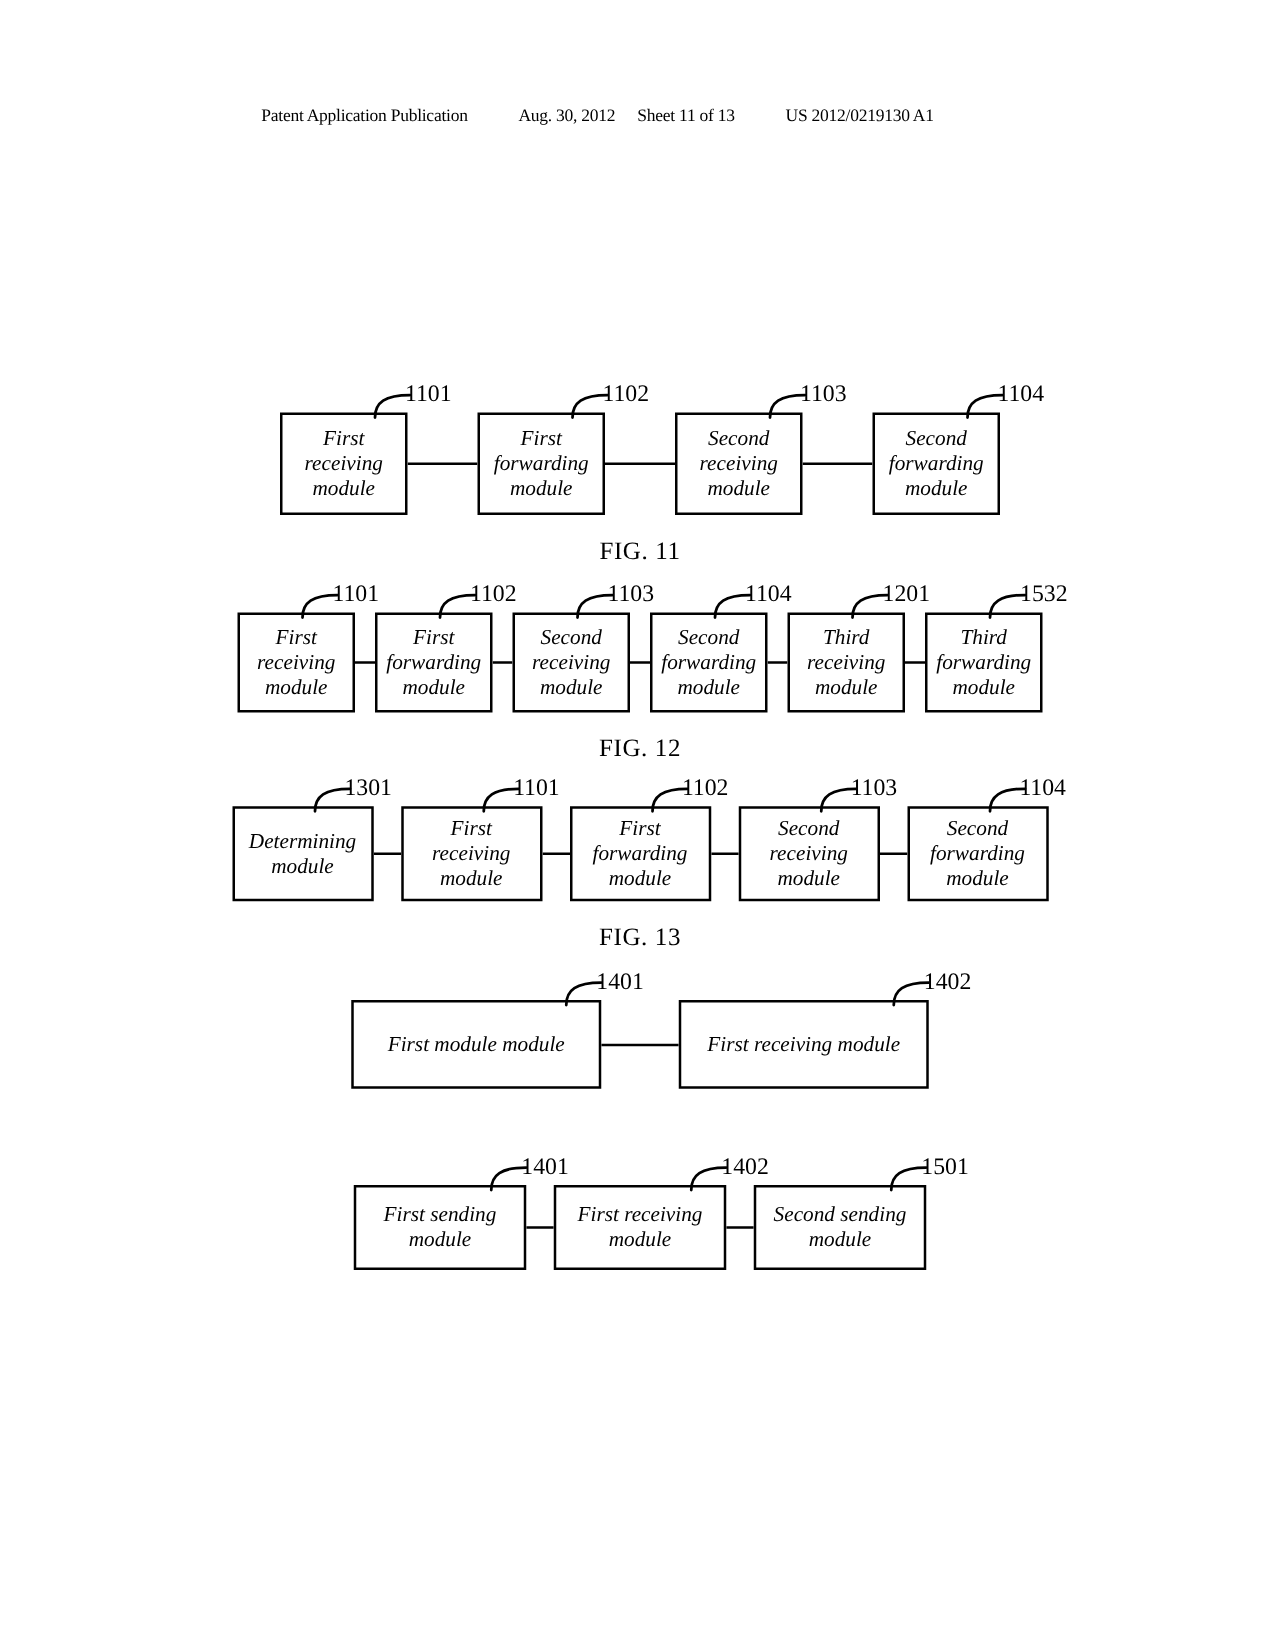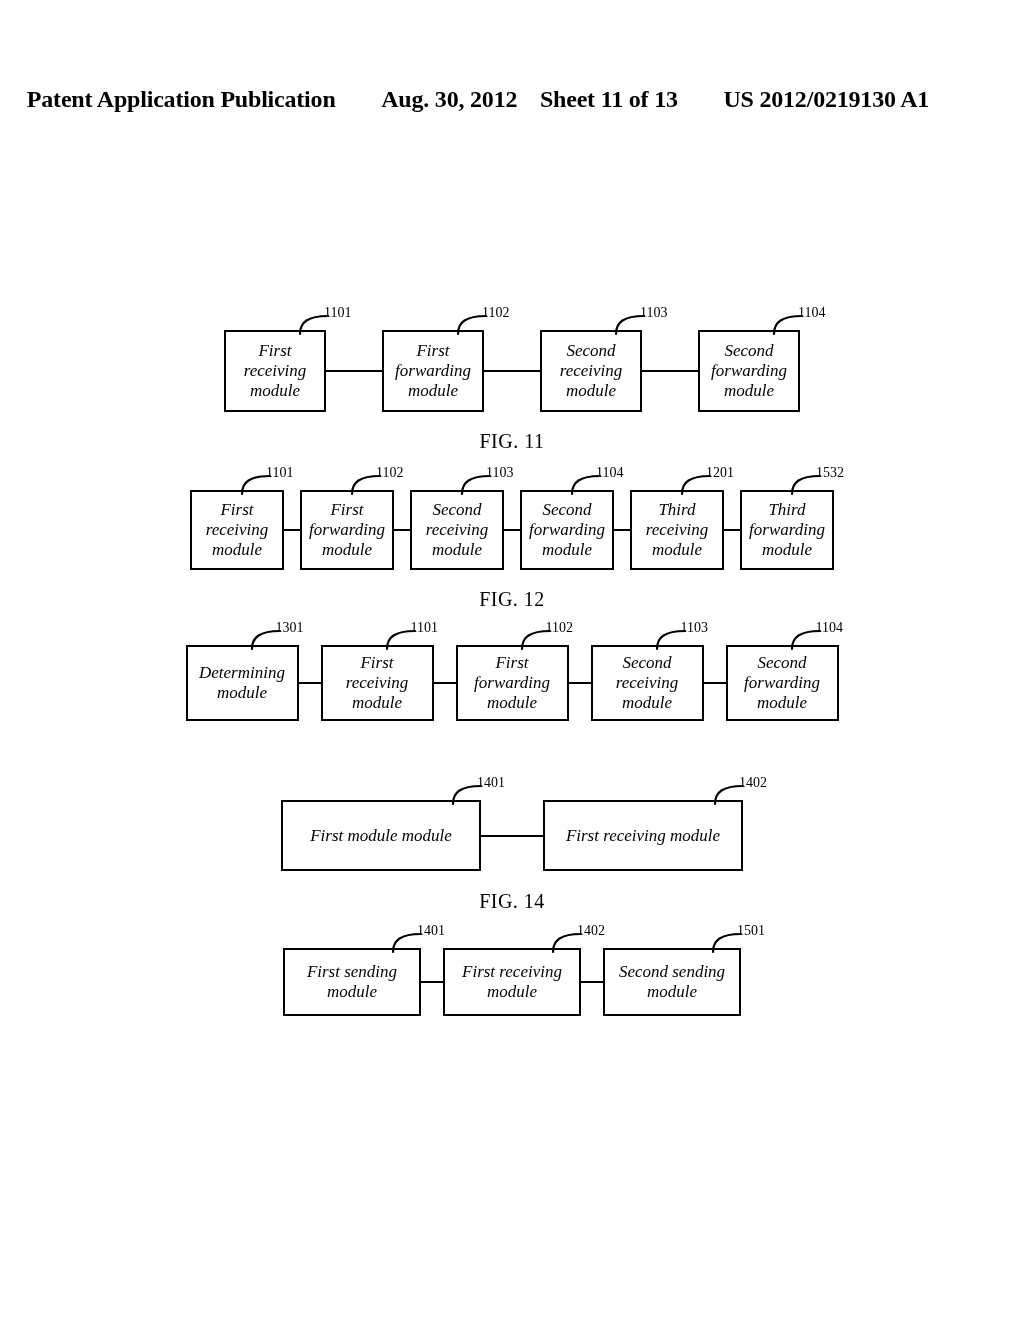--- a/index.html
+++ b/index.html
@@ -16,22 +16,22 @@
     overflow: hidden;
   }
 
   
   #page-header {
     position: absolute;
     left: 0;
     top: 86px;
     width: 956px;
     text-align: center;
-    font-weight: bold;
-    font-size: 24px;
+    font-weight: normal;
+    font-size: 14px;
     letter-spacing: -0.2px;
     white-space: nowrap;
   }
   #page-header .hdr-seg { display: inline-block; }
   #page-header .gap-lg { display: inline-block; width: 34px; }
   #page-header .gap-sm { display: inline-block; width: 11px; }
 
   
   .figure {
     position: absolute;
@@ -64,21 +64,21 @@
 
   
   .callout {
     position: absolute;
     pointer-events: none;
   }
   .callout .ref-num {
     position: absolute;
     left: 26px;
     top: -6px;
-    font-size: 14px;
+    font-size: 19px;
     line-height: 1;
     white-space: nowrap;
   }
   .callout svg { position: absolute; left: 0; top: 0; overflow: visible; }
 
   .fig-caption {
     position: absolute;
     width: 100%;
     text-align: center;
     font-size: 20px;
@@ -310,20 +310,21 @@
       <span class="box-label">Second<br>forwarding<br>module</span>
       <span class="callout" style="left:62px; top:-20px;">
         <svg width="34" height="24" viewBox="0 0 34 24" aria-hidden="true">
           <path d="M2 22 C2 10, 10 4, 30 4" fill="none" stroke="#000" stroke-width="2.2" stroke-linecap="round"></path>
         </svg>
         <span class="ref-num">1104</span>
       </span>
     </div>
 
   </div>
+  <div class="fig-caption">FIG. 13</div>
 </div>
 
 <div class="figure" id="fig14">
   <div class="row">
 
     <div class="box">
       <span class="box-label">First module module</span>
       <span class="callout" style="left:168px; top:-20px;">
         <svg width="34" height="24" viewBox="0 0 34 24" aria-hidden="true">
           <path d="M2 22 C2 10, 10 4, 30 4" fill="none" stroke="#000" stroke-width="2.2" stroke-linecap="round"></path>
@@ -338,21 +339,20 @@
       <span class="box-label">First receiving module</span>
       <span class="callout" style="left:168px; top:-20px;">
         <svg width="34" height="24" viewBox="0 0 34 24" aria-hidden="true">
           <path d="M2 22 C2 10, 10 4, 30 4" fill="none" stroke="#000" stroke-width="2.2" stroke-linecap="round"></path>
         </svg>
         <span class="ref-num">1402</span>
       </span>
     </div>
 
   </div>
-  <div class="fig-caption">FIG. 14</div>
 </div>
 
 <div class="figure" id="fig15">
   <div class="row">
 
     <div class="box">
       <span class="box-label">First sending<br>module</span>
       <span class="callout" style="left:106px; top:-20px;">
         <svg width="34" height="24" viewBox="0 0 34 24" aria-hidden="true">
           <path d="M2 22 C2 10, 10 4, 30 4" fill="none" stroke="#000" stroke-width="2.2" stroke-linecap="round"></path>

